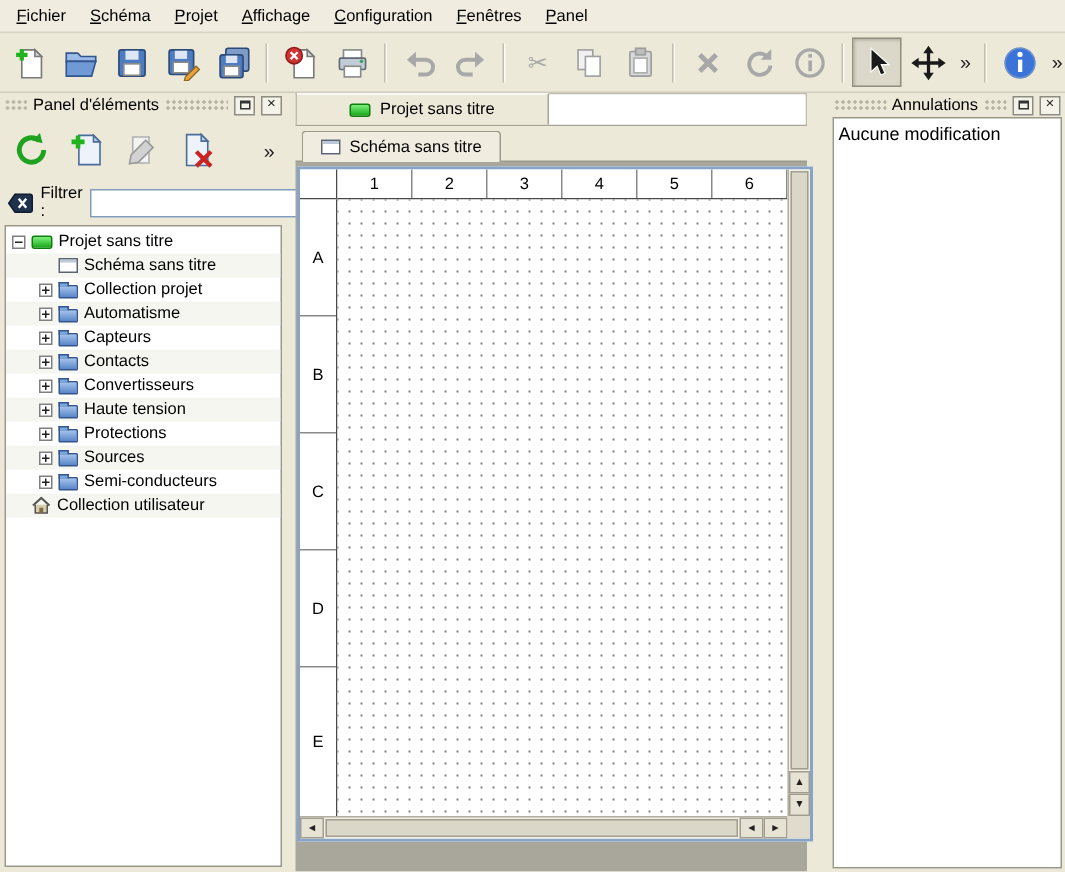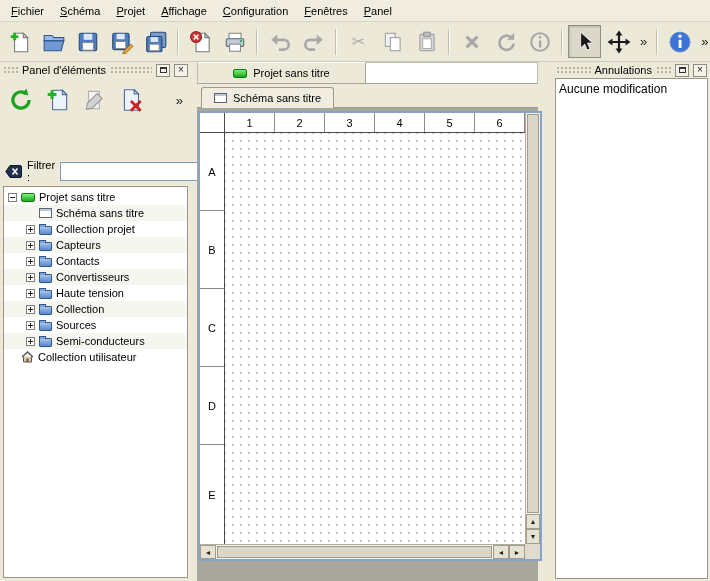--- a/index.html
+++ b/index.html
@@ -42,21 +42,21 @@
               font-size:10px; line-height:1; color:#222; flex:none; }
   .float-glyph { width:7px; height:6px; border:1px solid #333; border-top-width:2px; display:block; }
 
   
   .dock-left { width:191px; margin-right:6px; display:flex; flex-direction:column; min-height:0; }
   .ptoolbar { height:44px; display:flex; align-items:center; gap:3px; padding:2px 4px; flex:none; }
   .pbtn { width:34px; height:34px; display:flex; align-items:center; justify-content:center;
           border:1px solid transparent; background:transparent; flex:none; }
   .pbtn svg { width:26px; height:26px; }
   .ptoolbar .ovf { margin-left:auto; }
-  .filter-row { height:26px; display:flex; align-items:center; gap:5px; padding:0 5px; flex:none;margin-top:36px; }
+  .filter-row { height:26px; display:flex; align-items:center; gap:5px; padding:0 5px; flex:none; }
   .filter-row svg { width:17px; height:15px; flex:none; }
   .filter-input { flex:1; height:19px; border:1px solid #7f9db9; background:#fff;
                   font:11px "Liberation Sans",sans-serif; padding:0 3px; }
 
   .tree { flex:1; margin:2px 3px 3px 3px; border:1px solid #9a9789; background:#fff;
           overflow:hidden; padding-top:2px; }
   .trow { height:16px; display:flex; align-items:center; gap:4px; padding-left:4px;
           white-space:nowrap; }
   .trow:nth-child(even) { background:#f6f6f1; }
   .trow.d1 { padding-left:22px; }
@@ -332,41 +332,46 @@
           <span class="tl">Schéma sans titre</span>
         </div>
         <div class="trow d1">
           <span class="exp plus"></span>
           <span class="ti ic-folder"></span>
           <span class="tl">Collection projet</span>
         </div>
         <div class="trow d1">
           <span class="exp plus"></span>
           <span class="ti ic-folder"></span>
+          <span class="tl">Automatisme</span>
+        </div>
+        <div class="trow d1">
+          <span class="exp plus"></span>
+          <span class="ti ic-folder"></span>
           <span class="tl">Capteurs</span>
         </div>
         <div class="trow d1">
           <span class="exp plus"></span>
           <span class="ti ic-folder"></span>
           <span class="tl">Contacts</span>
         </div>
         <div class="trow d1">
           <span class="exp plus"></span>
           <span class="ti ic-folder"></span>
           <span class="tl">Convertisseurs</span>
         </div>
         <div class="trow d1">
           <span class="exp plus"></span>
           <span class="ti ic-folder"></span>
           <span class="tl">Haute tension</span>
         </div>
         <div class="trow d1">
           <span class="exp plus"></span>
           <span class="ti ic-folder"></span>
-          <span class="tl">Collection</span>
+          <span class="tl">Protections</span>
         </div>
         <div class="trow d1">
           <span class="exp plus"></span>
           <span class="ti ic-folder"></span>
           <span class="tl">Sources</span>
         </div>
         <div class="trow d1">
           <span class="exp plus"></span>
           <span class="ti ic-folder"></span>
           <span class="tl">Semi-conducteurs</span>

